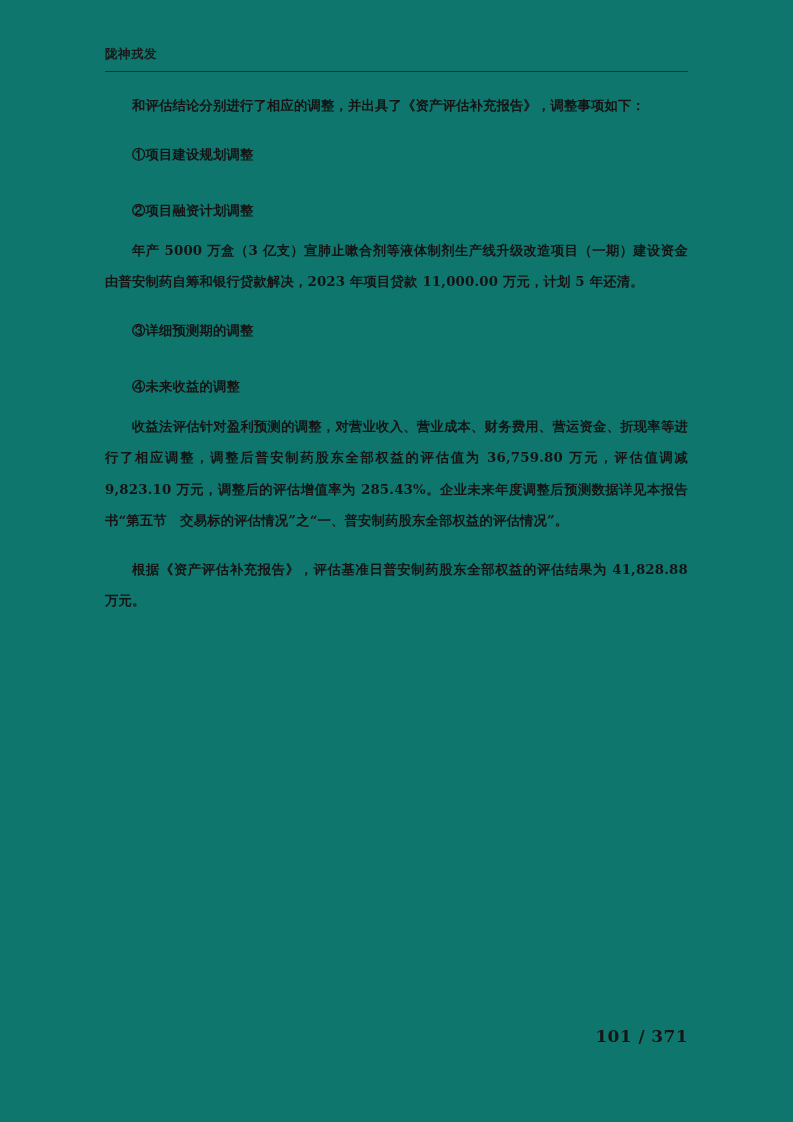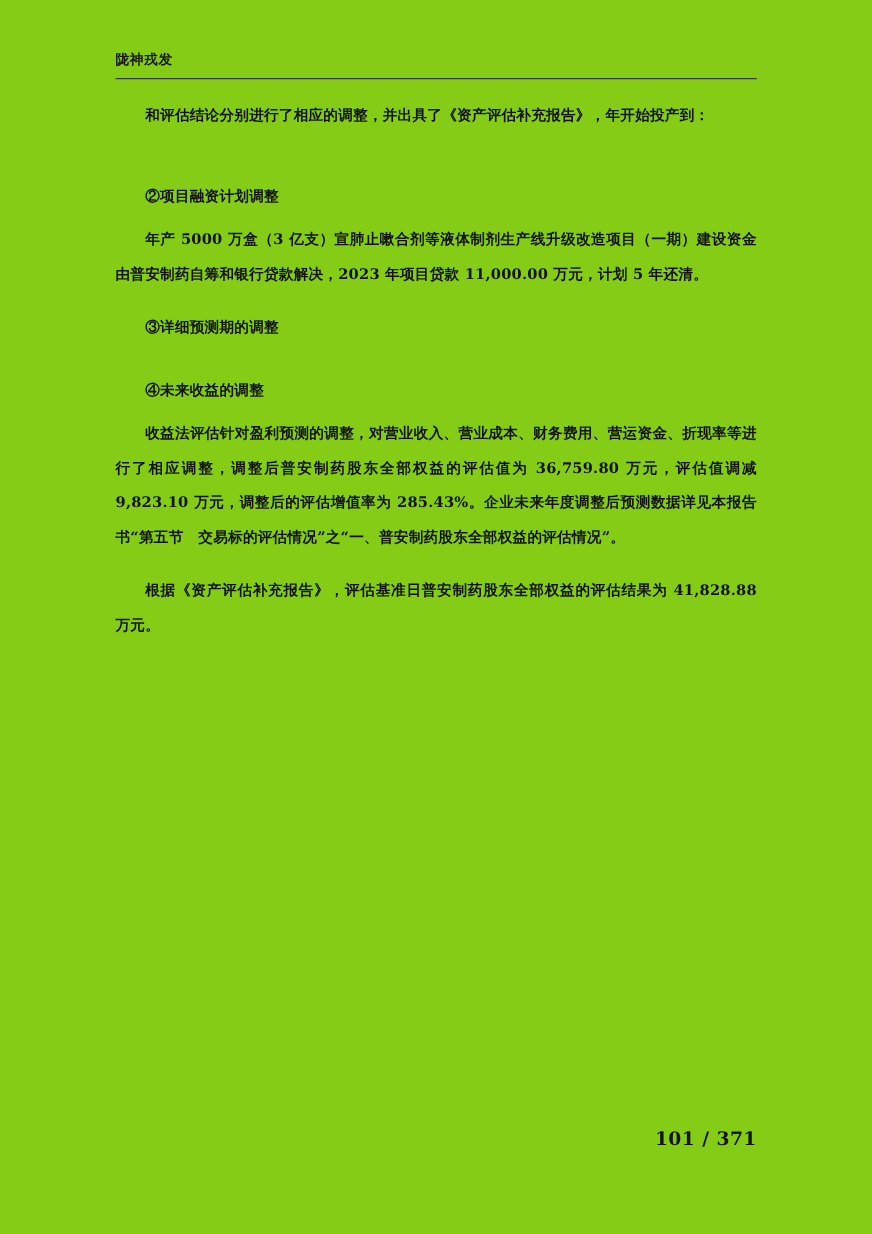--- a/index.html
+++ b/index.html
@@ -7,21 +7,21 @@
     padding: 0;
     background: #d8d8d8;
   }
   body {
     font-family: "DejaVu Serif", "Liberation Serif", serif;
   }
   .page {
     position: relative;
     width: 793px;
     height: 1122px;
-    background: #84cc16;
+    background: #0f766e;
     margin: 0 auto;
     box-sizing: border-box;
     overflow: hidden;
   }
   .page-inner {
     position: absolute;
     left: 0;
     top: 0;
     width: 793px;
     height: 1122px;
@@ -107,24 +107,25 @@
 <div class="page">
   <div class="page-inner">
 
     <div class="doc-header">
       <div class="left">陇神戎发</div>
     </div>
     <div class="header-rule"></div>
 
     <div class="content">
 
-      <p class="para indent">和评估结论分别进行了相应的调整，并出具了《资产评估补充报告》，年开始投产到：</p>
+      <p class="para indent">和评估结论分别进行了相应的调整，并出具了《资产评估补充报告》，调整事项如下：</p>
 
       <div class="gap"></div>
 
+      <p class="para sub num-mark">①项目建设规划调整</p>
 
       <div class="gap-sm"></div>
 
 
       <div class="gap"></div>
 
       <p class="para sub num-mark">②项目融资计划调整</p>
 
       <div class="gap-sm"></div>
 

